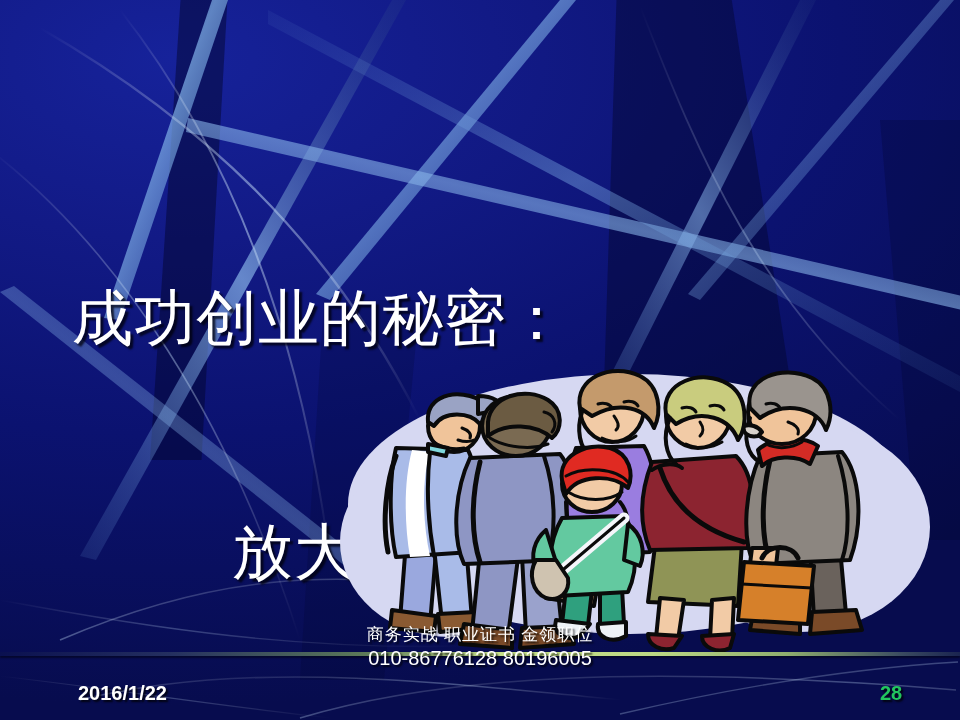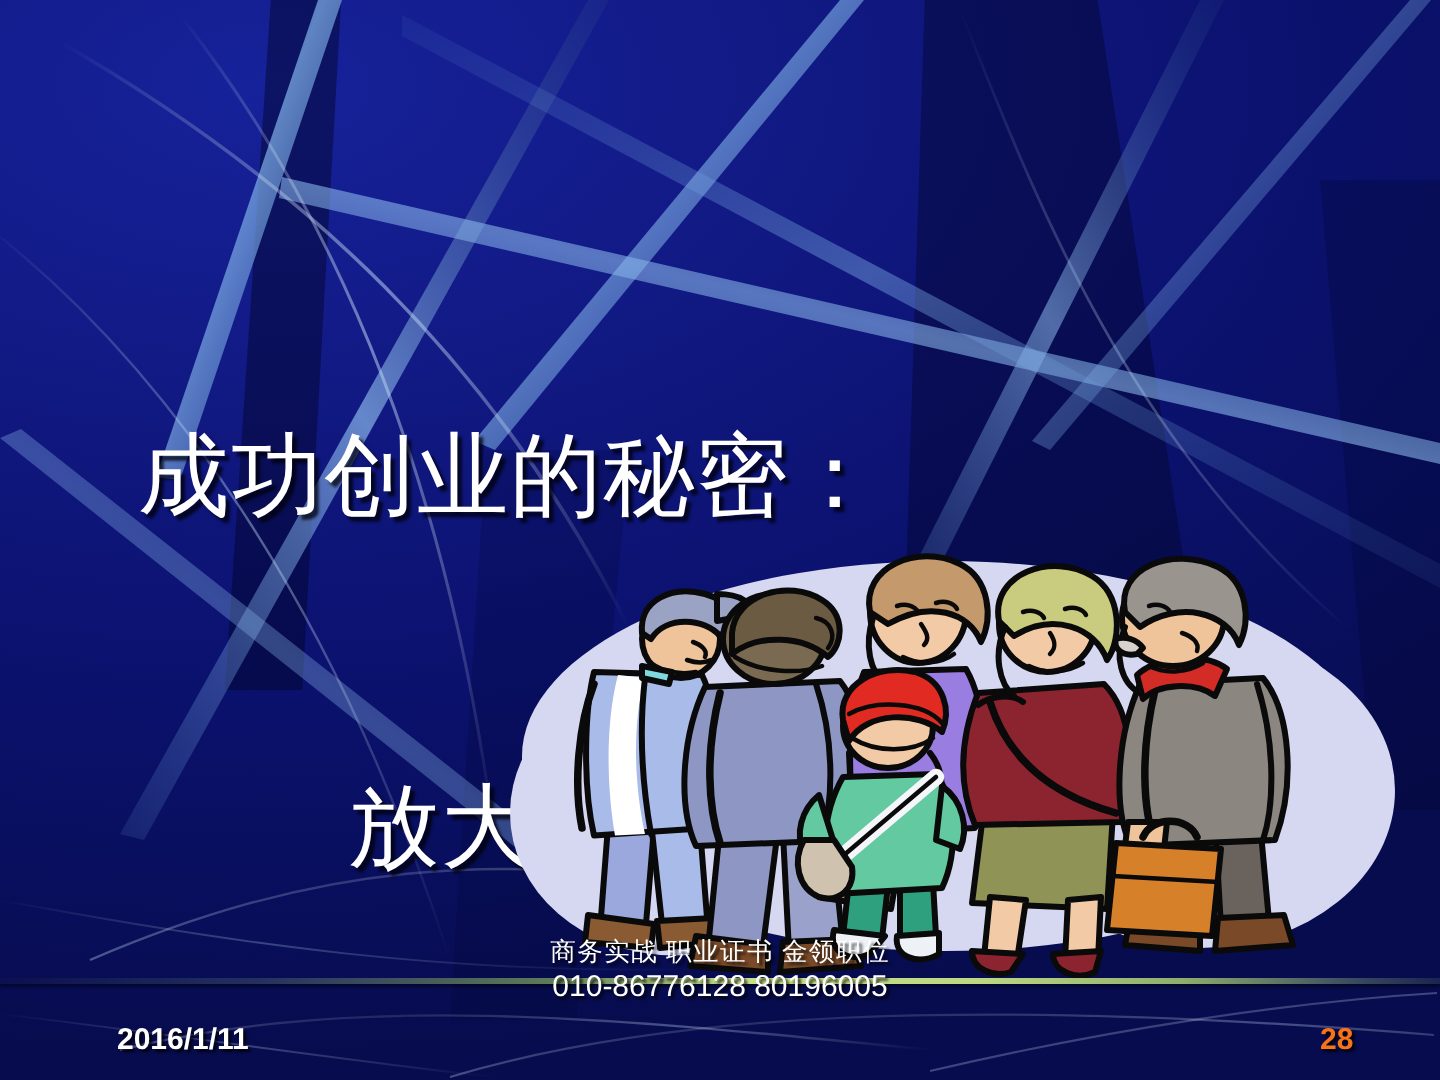--- a/index.html
+++ b/index.html
@@ -29,21 +29,21 @@
   
   .title{
     position:absolute;left:0;top:124px;width:960px;
     color:#ffffff;
     font-family:"Liberation Serif","DejaVu Serif",serif;
     font-size:61px;line-height:78px;letter-spacing:1px;
     text-shadow:3px 3px 2px rgba(0,0,10,.75);
     white-space:pre;
   }
   .tline{display:block;}
-  .l1{padding-left:92px;}
+  .l1{padding-left:72px;}
   .l2{padding-left:232px;}
 
   
   .art{position:absolute;left:330px;top:352px;width:600px;height:308px;}
 
   
   .footer-rule{
     position:absolute;left:0;top:652px;width:960px;height:4px;
     background:linear-gradient(90deg,
       #0a1050 0%, #253060 18%, #5c7a58 38%, #c7e08a 52%,
@@ -59,21 +59,21 @@
     position:absolute;left:0;top:624px;width:960px;text-align:center;
     color:#fff;
   }
   .fc1{font-size:17px;line-height:22px;letter-spacing:1px;
        font-family:"Liberation Serif","DejaVu Serif",serif;
        text-shadow:2px 2px 2px rgba(0,0,0,.8);}
   .fc2{font-size:20px;line-height:25px;font-weight:normal;
        text-shadow:2px 2px 2px rgba(0,0,0,.8);}
   .footer-page{
     position:absolute;left:880px;top:682px;
-    color:#f97316;font-size:20px;font-weight:bold;
+    color:#22c55e;font-size:20px;font-weight:bold;
     text-shadow:2px 2px 2px rgba(0,0,0,.8);
   }
 </style>
 </head>
 <body>
 
 <div id="slide">
 
   <div class="bg-base"></div>
   <div class="wedge w1"></div>
@@ -233,16 +233,16 @@
     </g>
   </svg>
 
   <div class="footer-rule"></div>
 
   <div class="footer-center">
     <div class="fc1">商务实战 职业证书 金领职位</div>
     <div class="fc2">010-86776128 80196005</div>
   </div>
 
-  <div class="footer-date">2016/1/11</div>
+  <div class="footer-date">2016/1/22</div>
   <div class="footer-page">28</div>
 
 </div>
 
 </body></html>

